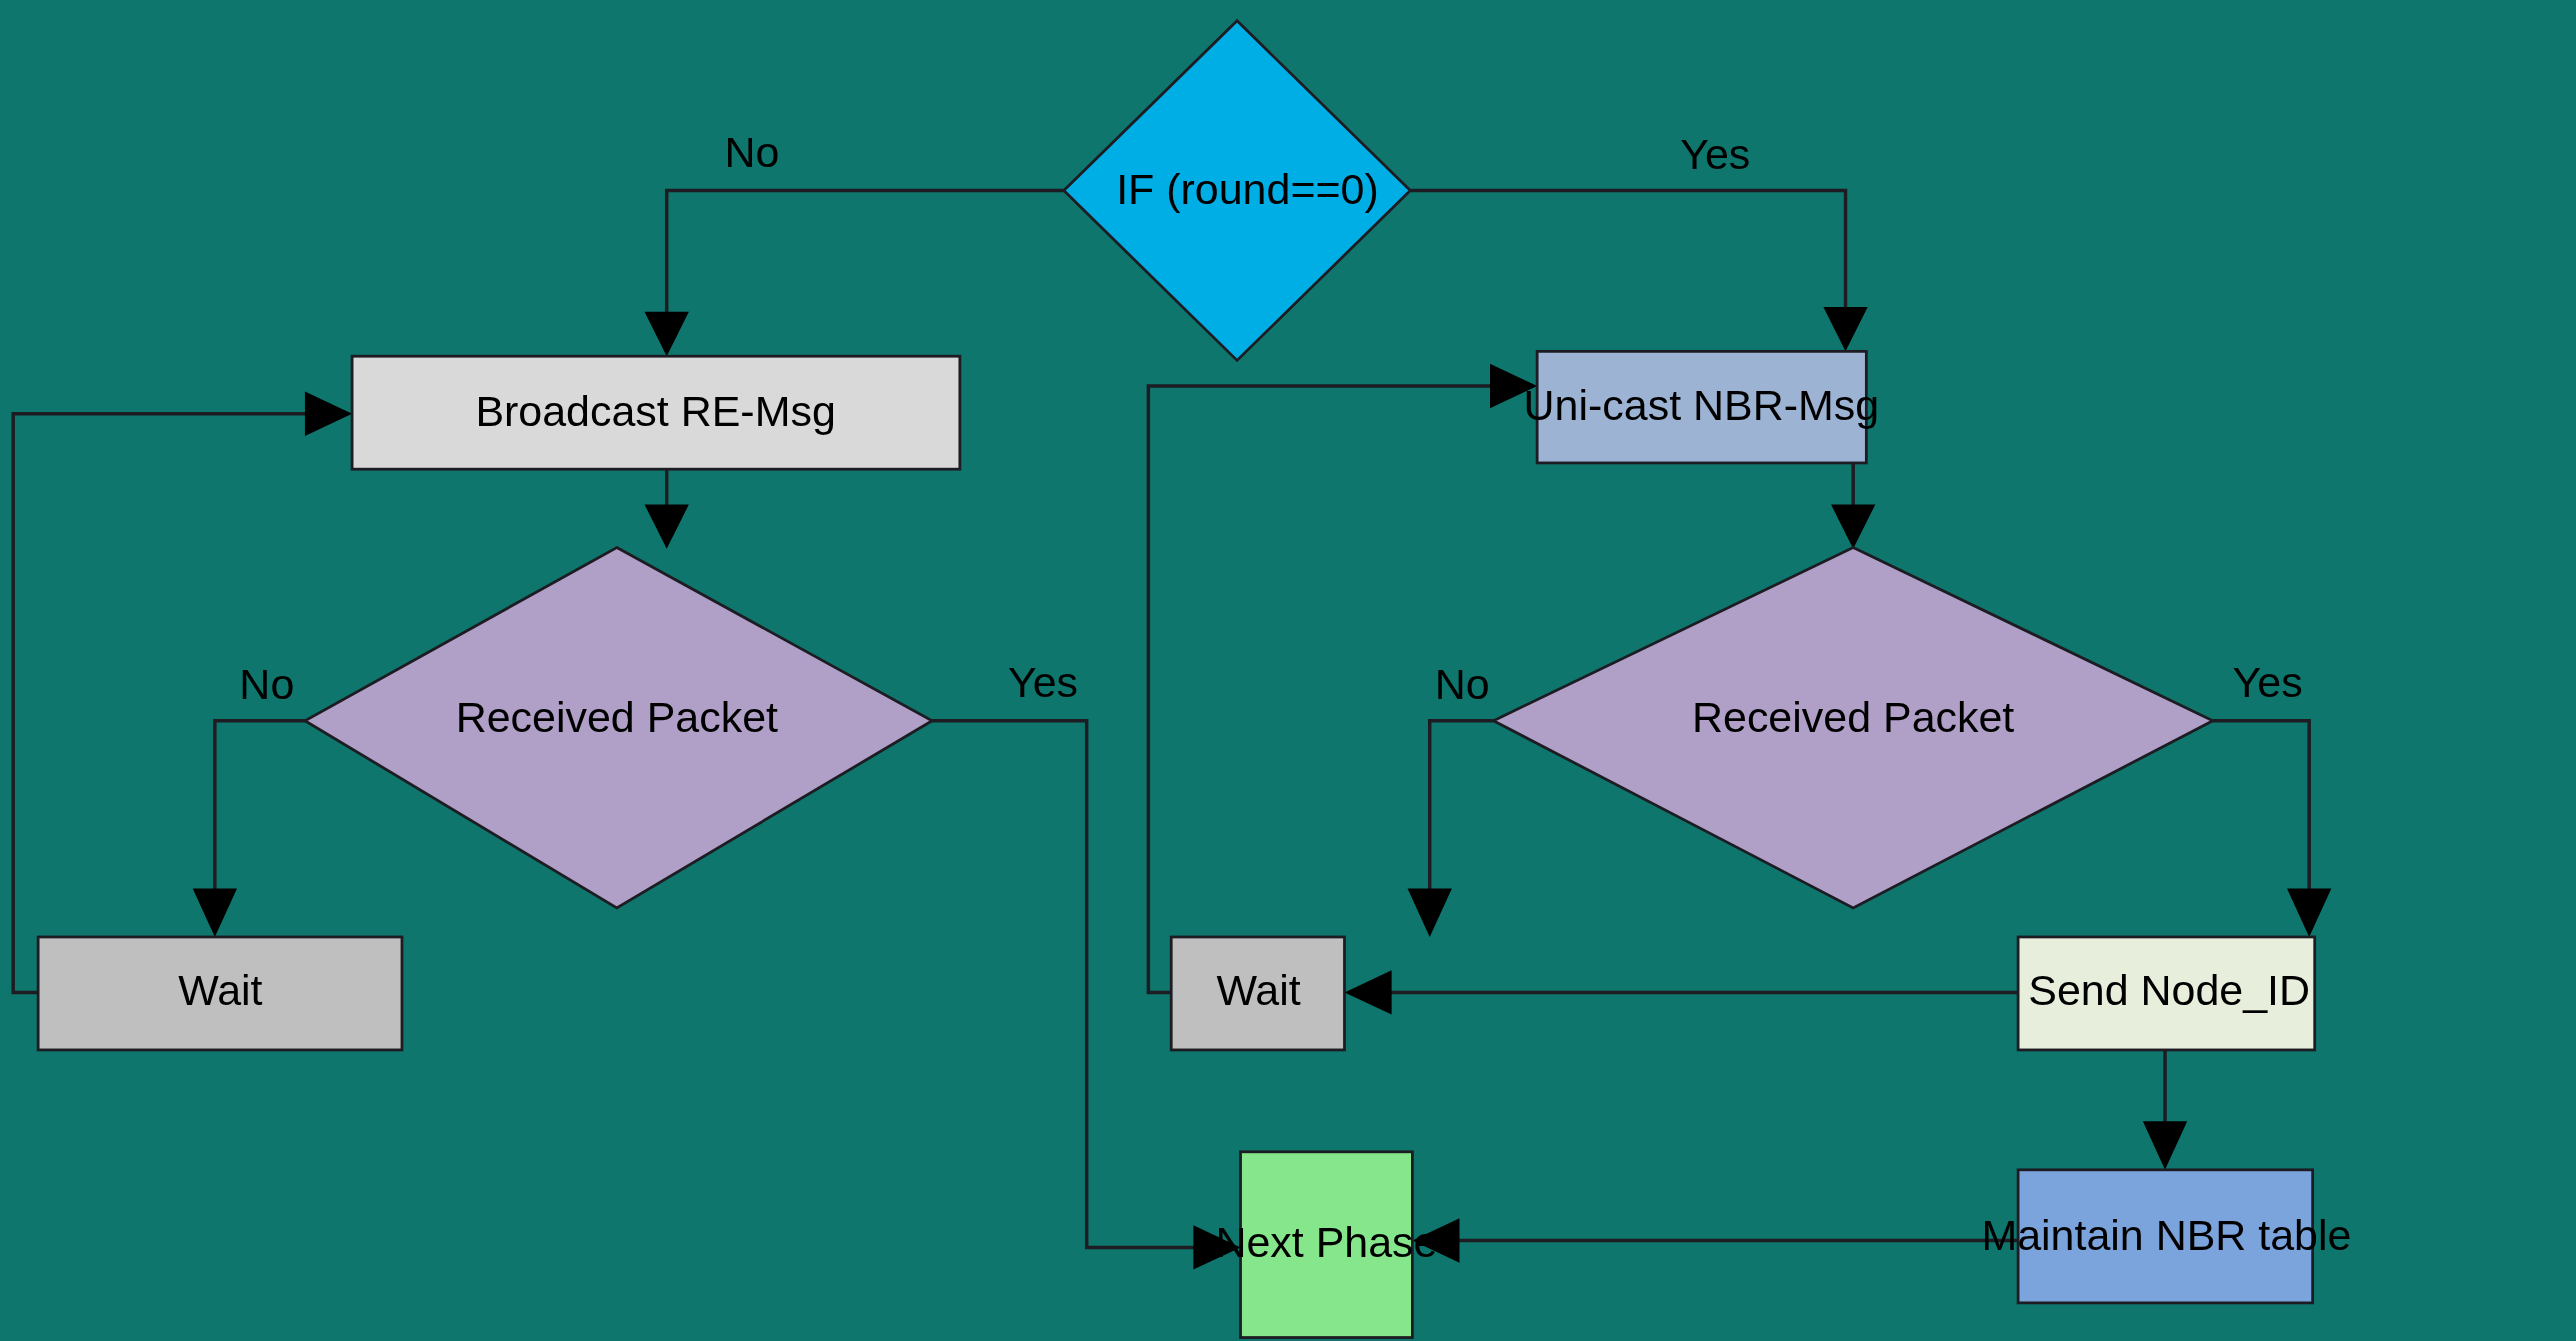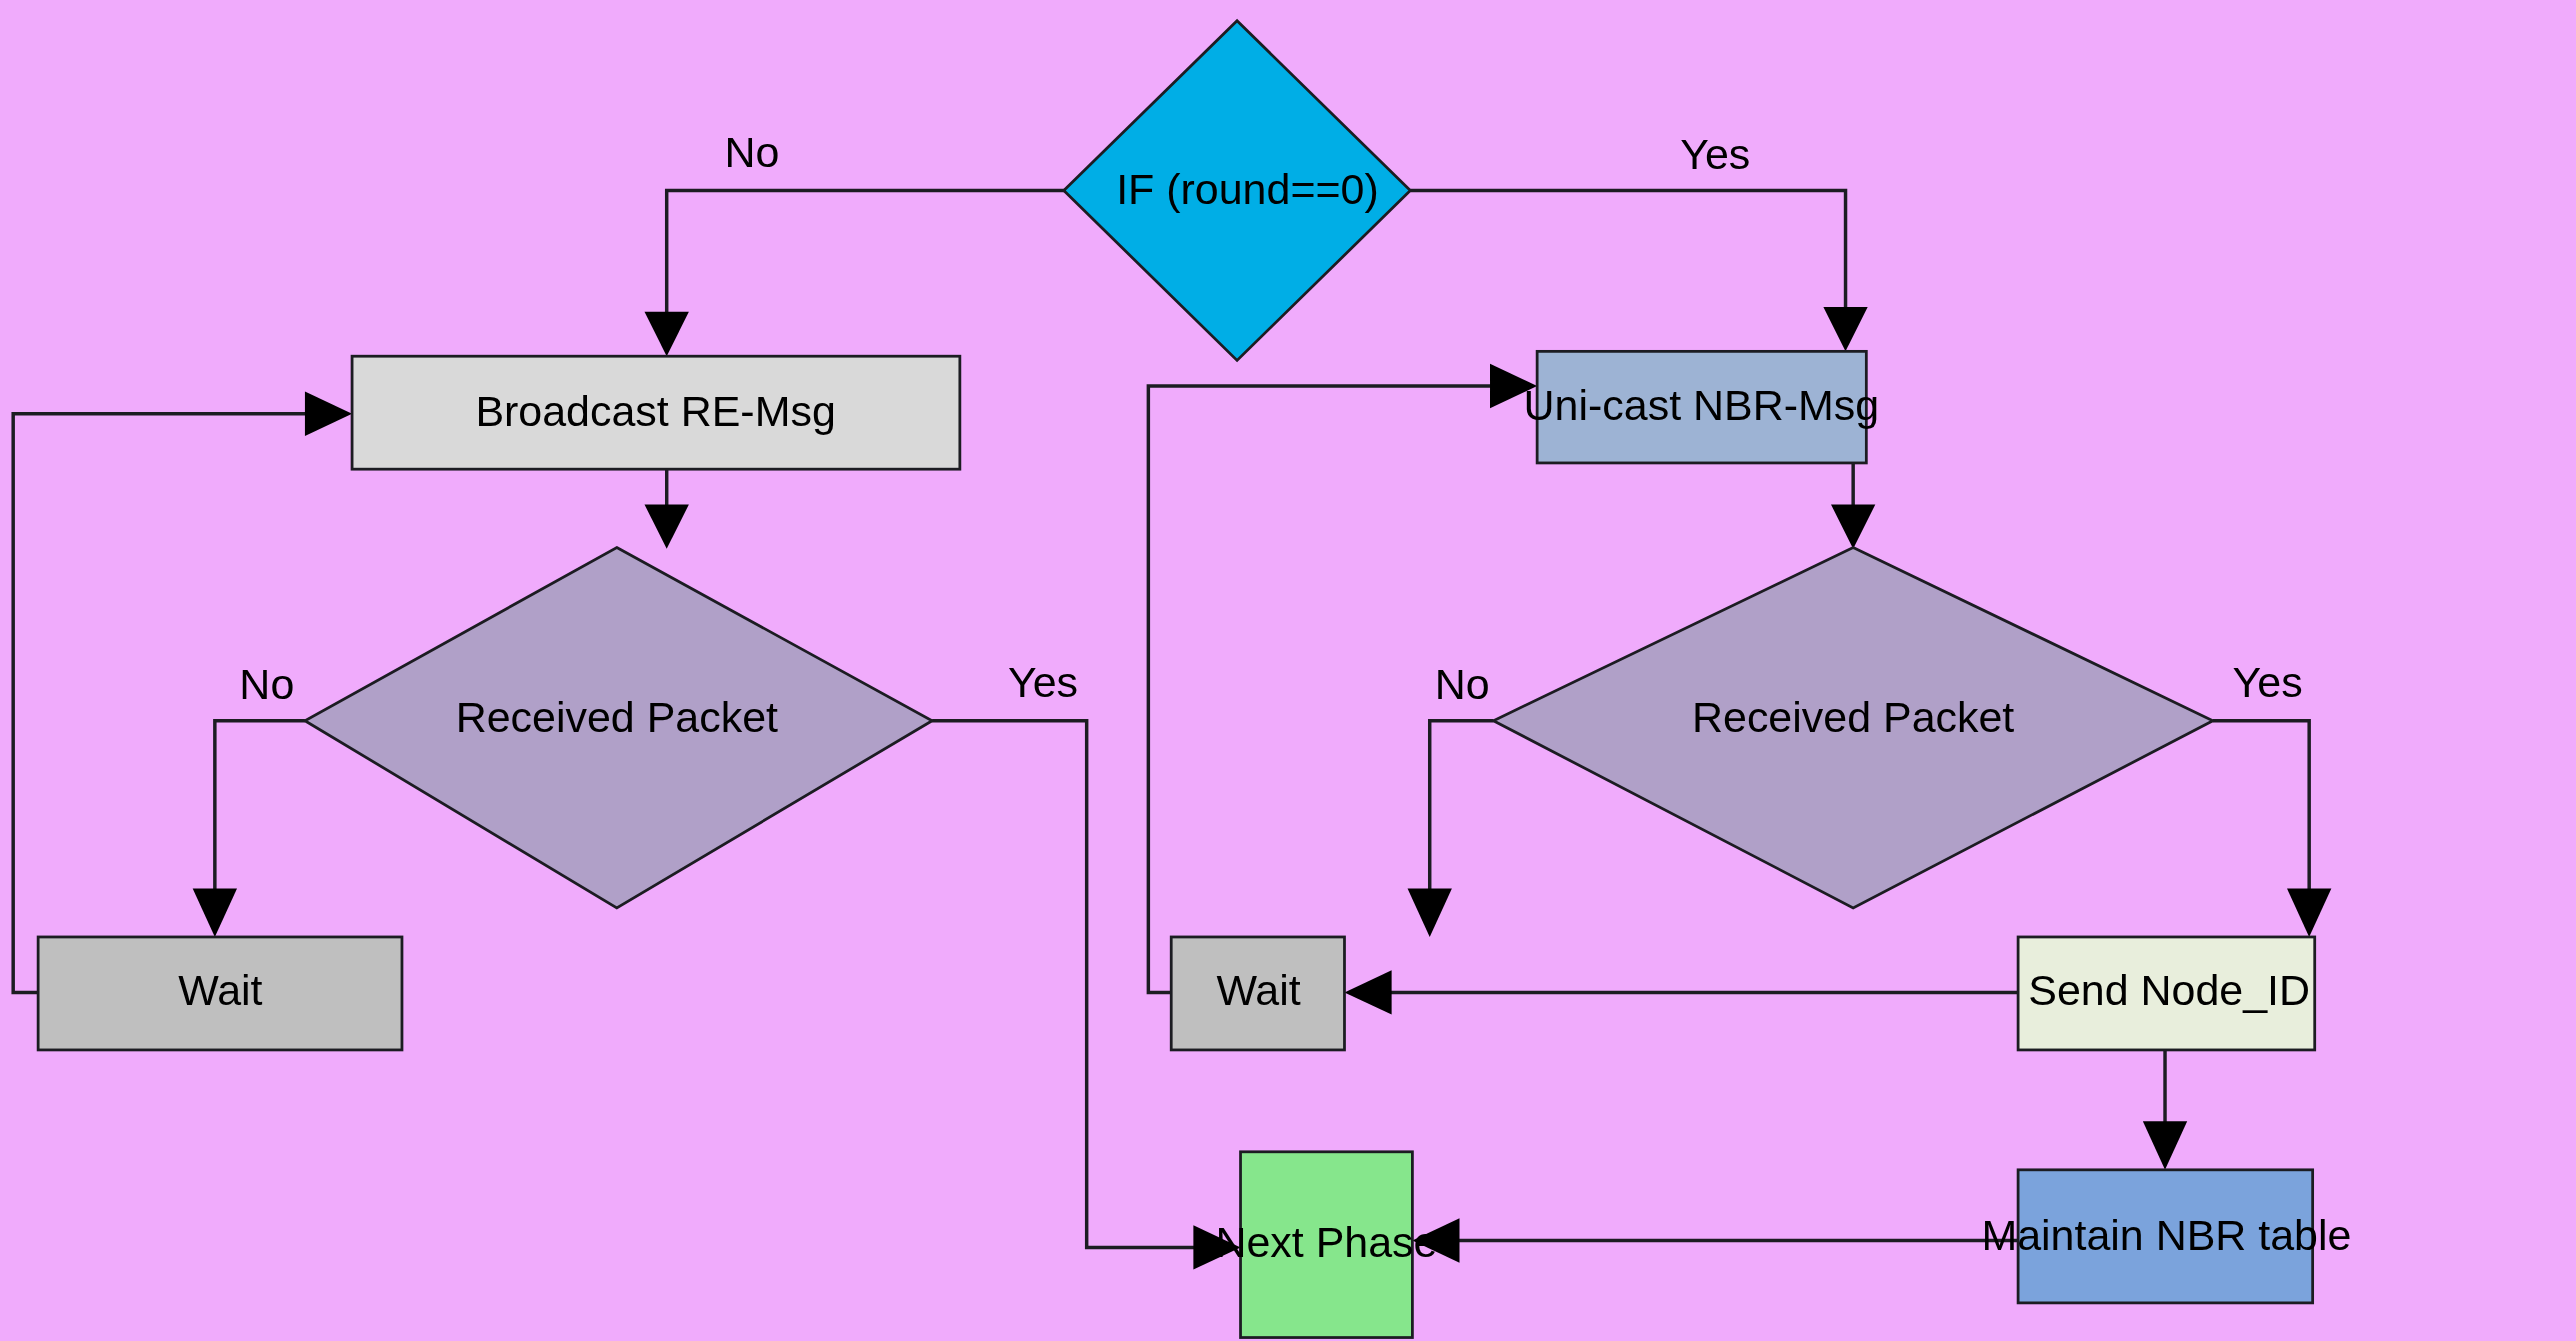--- a/index.html
+++ b/index.html
@@ -50,21 +50,21 @@
     stroke-linecap: butt;
   }
   .arrowhead {
     fill: #000000;
     stroke: none;
   }
 </style>
 </head>
 <body>
 
-<div id="flowchart-root" style="background: #f0abfc;">
+<div id="flowchart-root" style="background: #0f766e;">
   <svg class="fc" viewBox="0 0 3717 1935" xmlns="http://www.w3.org/2000/svg">
 
     <g>
       <path class="connector" d="M 1538 275 L 962 275 L 962 470" stroke="#1c1c22"></path>
       <polygon class="arrowhead" points="962,514 930,450 994,450"></polygon>
     </g>
 
     <g>
       <path class="connector" d="M 2035 275 L 2663 275 L 2663 462" stroke="#1c1c22"></path>
       <polygon class="arrowhead" points="2663,507 2631,443 2695,443"></polygon>

